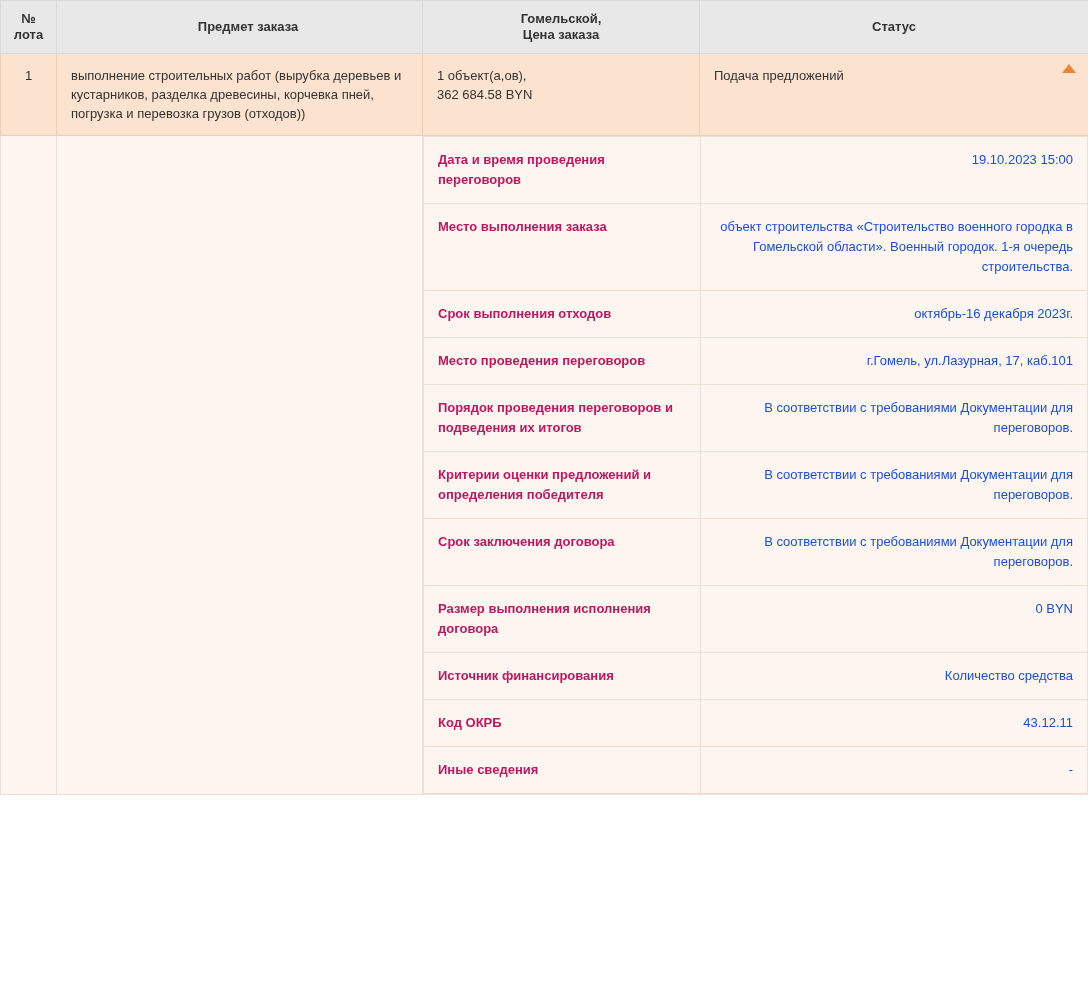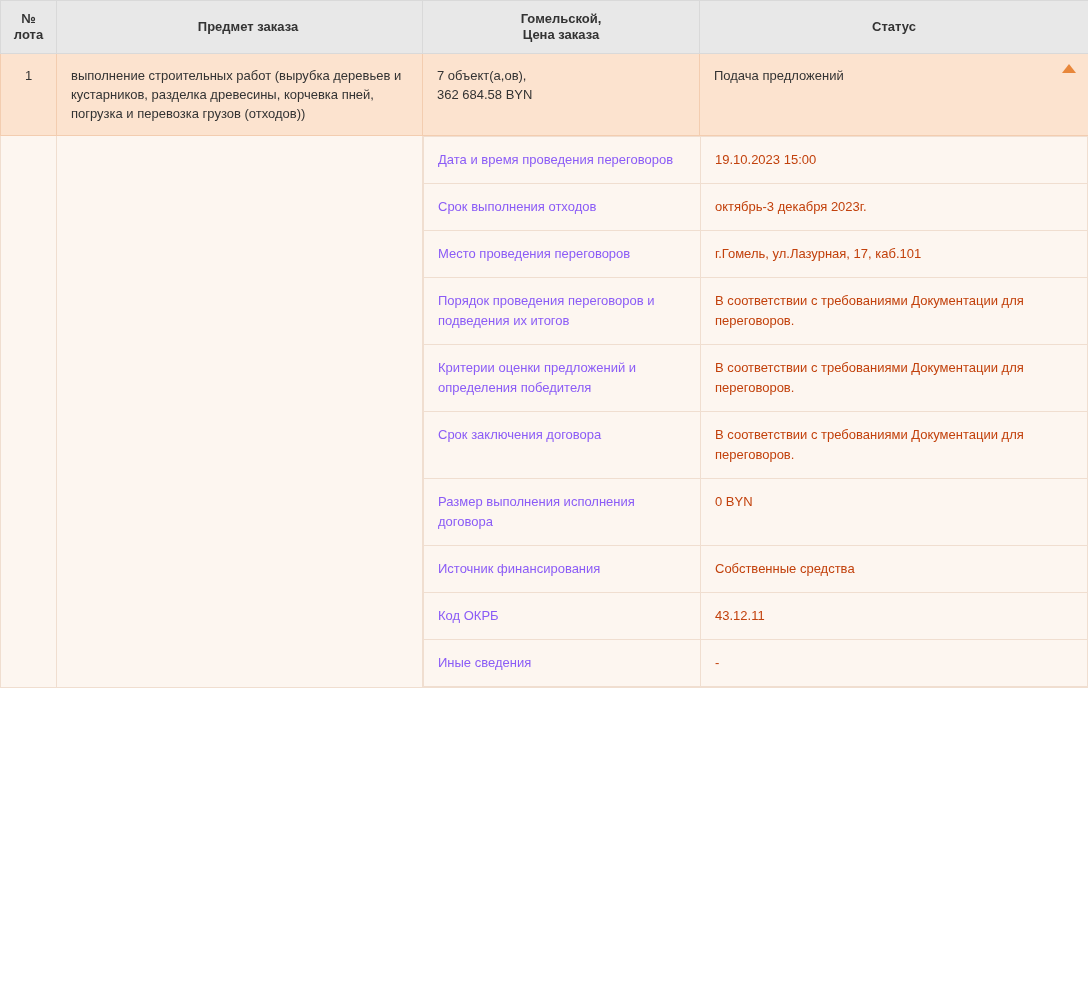--- a/index.html
+++ b/index.html
@@ -88,25 +88,26 @@
   .detail-table td {
     border: 1px solid #f0ded0;
     background: #fdf6f0;
     vertical-align: top;
     padding: 13px 14px;
     line-height: 20px;
     font-size: 13px;
   }
   .detail-table td.dlabel {
     width: 277px;
-    font-weight: normal;
-    color: #8b5cf6;
+    font-weight: bold;
+    color: #be185d;
   }
   .detail-table td.dvalue {
-    color: #c2410c;
+    color: #1d4ed8;
+    text-align: right;
   }
 </style>
 </head>
 <body>
 
 <table class="lot-table">
   <colgroup>
     <col style="width:56px">
     <col style="width:366px">
     <col style="width:277px">
@@ -124,21 +125,21 @@
       <span>Гомельской,</span><br>
       <span>Цена заказа</span>
     </td>
     <td class="h-stat">Статус</td>
   </tr>
 
   <tr class="lotrow">
     <td class="c-num">1</td>
     <td class="c-subj">выполнение строительных работ (вырубка деревьев и кустарников, разделка древесины, корчевка пней, погрузка и перевозка грузов (отходов))</td>
     <td class="c-qty">
-      <span>7 объект(а,ов),</span><br>
+      <span>1 объект(а,ов),</span><br>
       <span>362 684.58 BYN</span>
     </td>
     <td class="c-status">
       <span>Подача предложений</span>
       <span class="tri-toggle"></span>
     </td>
   </tr>
 
   <tr class="detailrow">
     <td class="spacer-cell">&nbsp;</td>
@@ -148,22 +149,26 @@
         <colgroup>
           <col style="width:277px">
           <col>
         </colgroup>
         <tbody id="detail-body">
               <tr>
                 <td class="dlabel">Дата и время проведения переговоров</td>
                 <td class="dvalue">19.10.2023 15:00</td>
               </tr>
               <tr>
+                <td class="dlabel">Место выполнения заказа</td>
+                <td class="dvalue">объект строительства «Строительство военного городка в Гомельской области». Военный городок. 1-я очередь строительства.</td>
+              </tr>
+              <tr>
                 <td class="dlabel">Срок выполнения отходов</td>
-                <td class="dvalue">октябрь-3 декабря 2023г.</td>
+                <td class="dvalue">октябрь-16 декабря 2023г.</td>
               </tr>
               <tr>
                 <td class="dlabel">Место проведения переговоров</td>
                 <td class="dvalue">г.Гомель, ул.Лазурная, 17, каб.101</td>
               </tr>
               <tr>
                 <td class="dlabel">Порядок проведения переговоров и подведения их итогов</td>
                 <td class="dvalue">В соответствии с требованиями Документации для переговоров.</td>
               </tr>
               <tr>
@@ -173,21 +178,21 @@
               <tr>
                 <td class="dlabel">Срок заключения договора</td>
                 <td class="dvalue">В соответствии с требованиями Документации для переговоров.</td>
               </tr>
               <tr>
                 <td class="dlabel">Размер выполнения исполнения договора</td>
                 <td class="dvalue">0 BYN</td>
               </tr>
               <tr>
                 <td class="dlabel">Источник финансирования</td>
-                <td class="dvalue">Собственные средства</td>
+                <td class="dvalue">Количество средства</td>
               </tr>
               <tr>
                 <td class="dlabel">Код ОКРБ</td>
                 <td class="dvalue">43.12.11</td>
               </tr>
               <tr>
                 <td class="dlabel">Иные сведения</td>
                 <td class="dvalue">-</td>
               </tr>
             </tbody>

